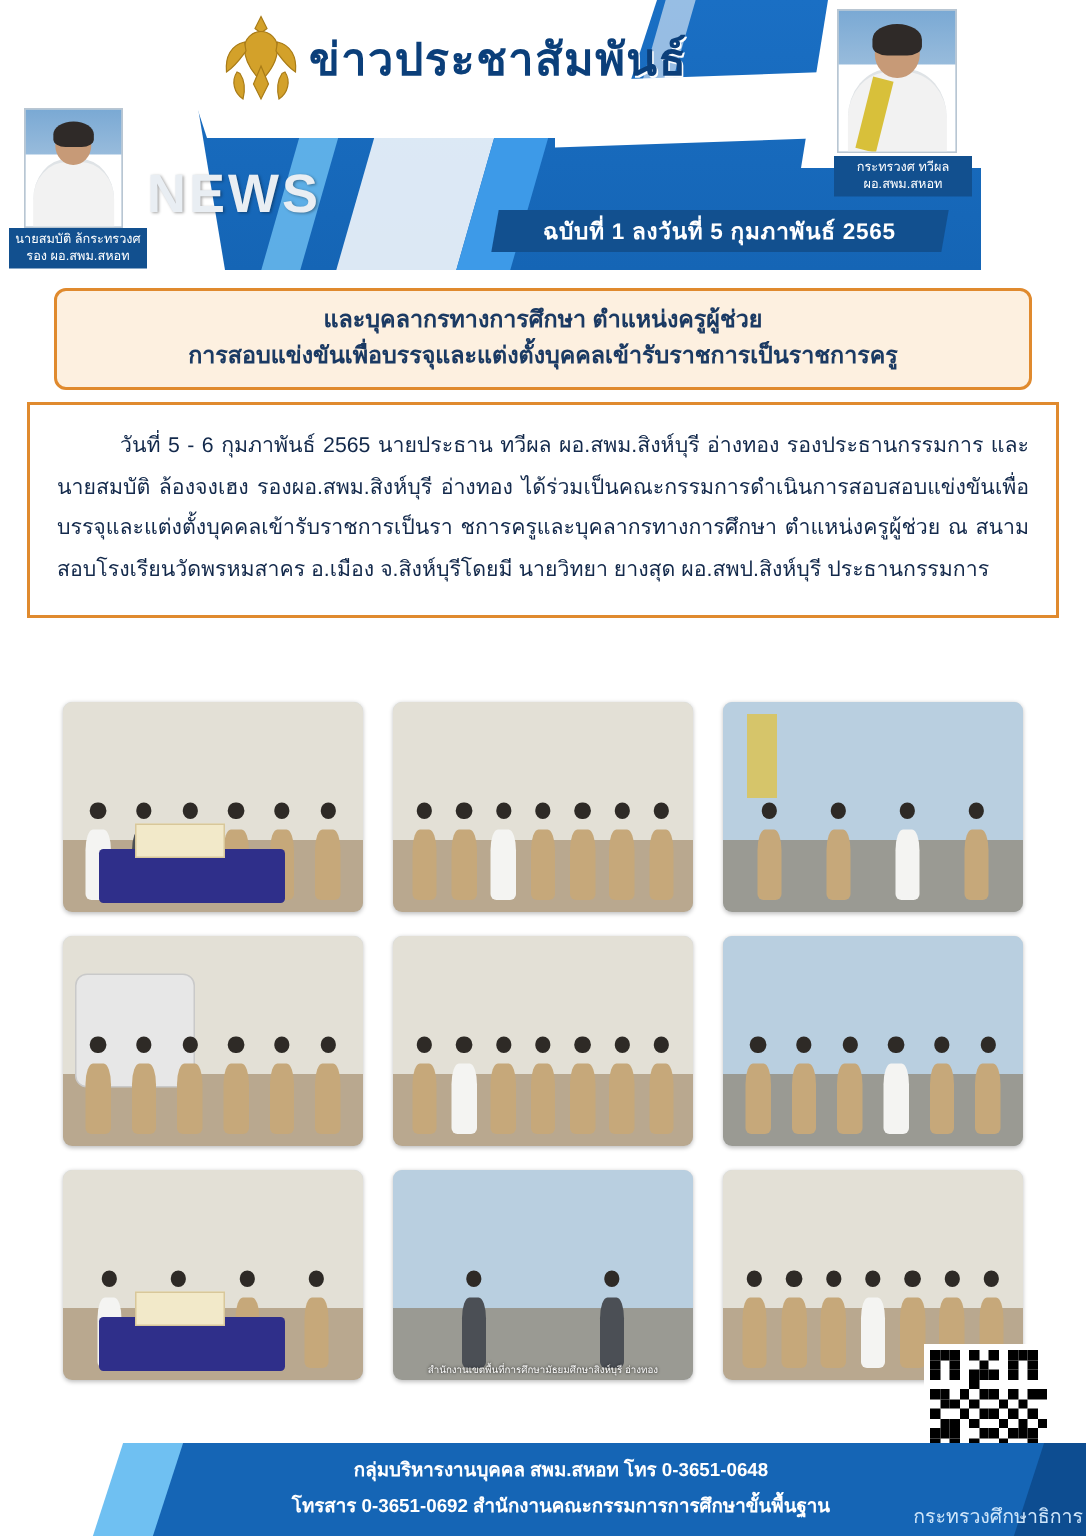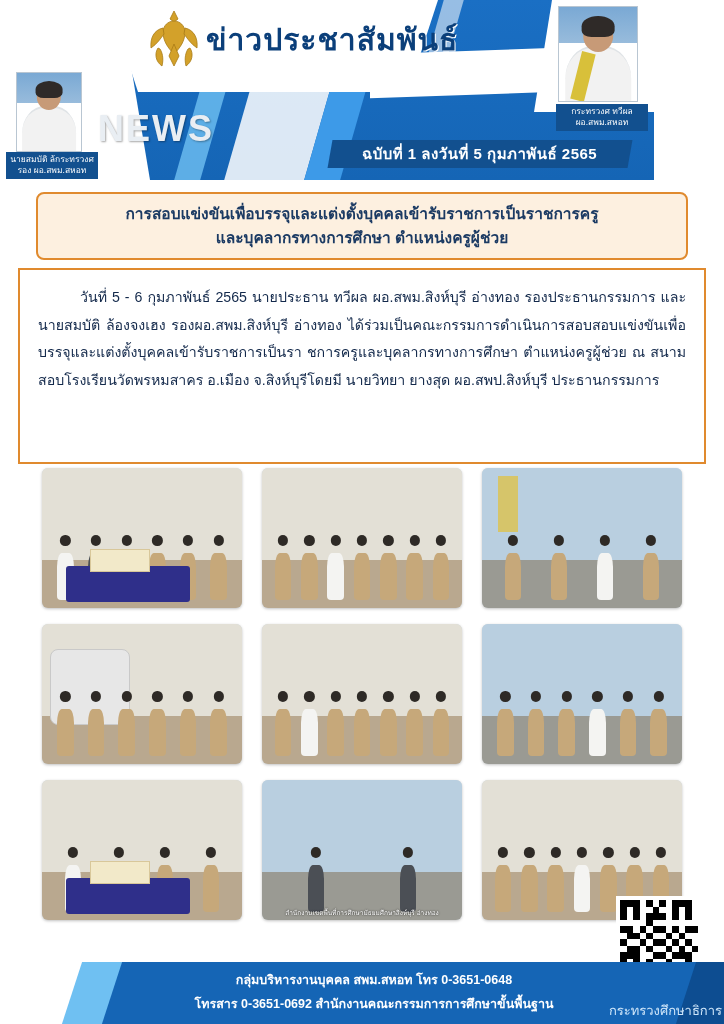--- a/index.html
+++ b/index.html
@@ -133,21 +133,21 @@
     border-radius: 8px;
     padding: 8px 16px;
     text-align: center;
   }
   .headline-box div {
     color: #1b3a63; font-size: 15.5px; font-weight: bold; line-height: 1.55;
   }
 
   
   .body-box {
-    position: absolute; left: 18px; top: 268px; width: 688px; height: 196px;
+    position: absolute; left: 18px; top: 268px; width: 688px; height: 144px;
     border: 2px solid #e08a2e;
     padding: 14px 18px;
     background: #ffffff;
   }
   .body-box p {
     color: #13294b; font-size: 14.2px; line-height: 1.95;
     text-indent: 42px; text-align: justify;
   }
 
   
@@ -281,22 +281,22 @@
     <div class="p-head"></div>
     <div class="p-hair"></div>
   </div>
   <div class="name-tag name-right">
     <div>กระทรวงศ ทวีผล</div>
     <div>ผอ.สพม.สหอท</div>
   </div>
 </div>
 
 <div class="headline-box">
+  <div>และบุคลากรทางการศึกษา ตำแหน่งครูผู้ช่วย</div>
   <div>การสอบแข่งขันเพื่อบรรจุและแต่งตั้งบุคคลเข้ารับราชการเป็นราชการครู</div>
-  <div>และบุคลากรทางการศึกษา ตำแหน่งครูผู้ช่วย</div>
 </div>
 
 <div class="body-box">
   <p>วันที่ 5 - 6 กุมภาพันธ์ 2565 นายประธาน ทวีผล ผอ.สพม.สิงห์บุรี อ่างทอง รองประธานกรรมการ และนายสมบัติ ล้องจงเฮง รองผอ.สพม.สิงห์บุรี อ่างทอง ได้ร่วมเป็นคณะกรรมการดำเนินการสอบสอบแข่งขันเพื่อบรรจุและแต่งตั้งบุคคลเข้ารับราชการเป็นรา ชการครูและบุคลากรทางการศึกษา ตำแหน่งครูผู้ช่วย ณ สนามสอบโรงเรียนวัดพรหมสาคร อ.เมือง จ.สิงห์บุรีโดยมี นายวิทยา ยางสุด ผอ.สพป.สิงห์บุรี ประธานกรรมการ</p>
 </div>
 
 <div class="photos">
 
   <div class="photo">
     <div class="wall"></div>

